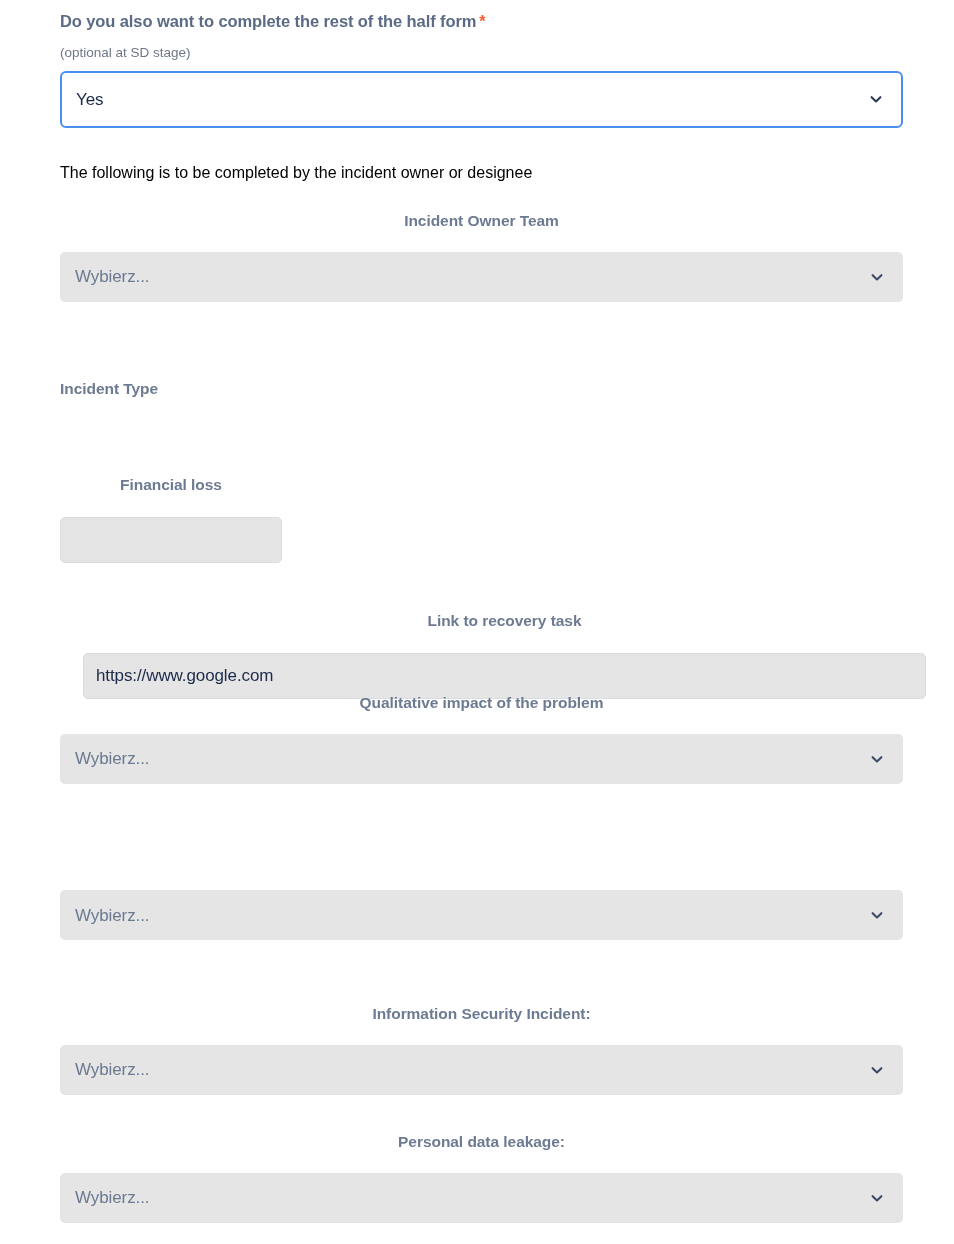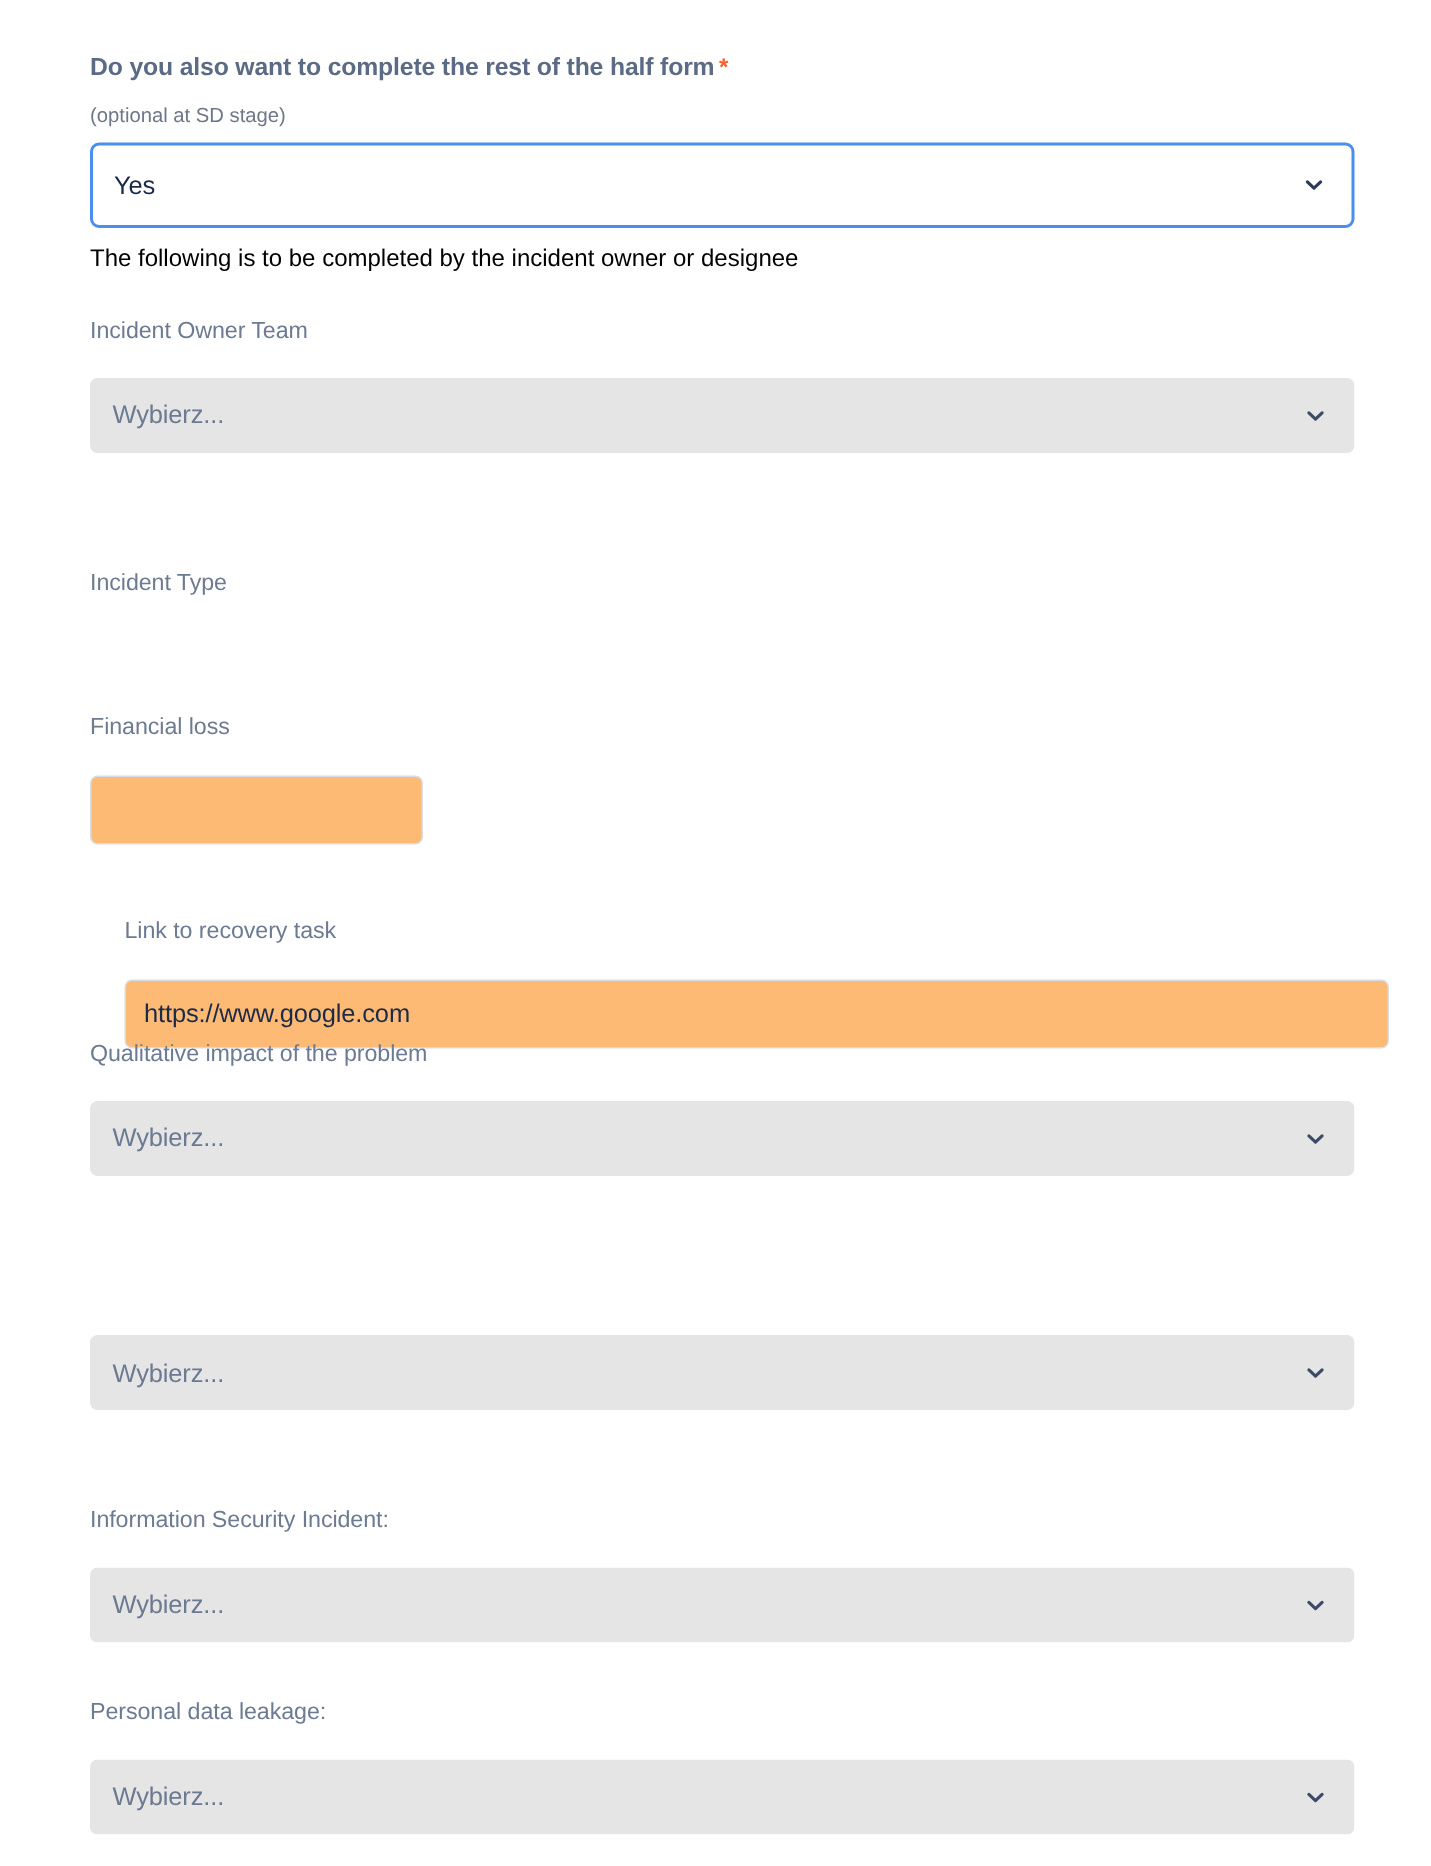--- a/index.html
+++ b/index.html
@@ -30,41 +30,41 @@
   }
 
   
   .top-question {
     font-size: 16.5px;
     font-weight: bold;
     color: #5c6b85;
     letter-spacing: -0.1px;
     line-height: 1.2;
     white-space: nowrap;
-    margin-top: 24px;
   }
   .req-star {
     color: #fa5c2e;
     font-weight: bold;
     font-size: 16px;
     margin-left: 3px;
   }
   .sub-note {
     font-size: 13.5px;
     font-weight: normal;
     color: #6e7787;
     line-height: 1.2;
   }
   .field-label {
     font-size: 15.5px;
-    font-weight: normal;
+    font-weight: bold;
     color: #6d7b92;
     letter-spacing: -0.05px;
     line-height: 1.2;
     white-space: nowrap;
+    text-align: center;
   }
 
   
   .select-ctl {
     position: relative;
     box-sizing: border-box;
     width: 843px;
     height: 50px;
     border-radius: 5px;
     background: #e5e5e5;
@@ -98,21 +98,21 @@
     height: 14px;
     display: block;
   }
   .chevron svg { display: block; }
 
   .text-ctl {
     box-sizing: border-box;
     height: 46px;
     border: 1px solid #d8dce3;
     border-radius: 5px;
-    background: #fdba74;
+    background: #e5e5e5;
     display: flex;
     align-items: center;
     padding: 0 12px;
     cursor: text;
   }
   .text-ctl.small { width: 222px; }
   .text-ctl.wide  { width: 843px; }
   .text-value {
     font-size: 17px;
     color: #1b2a49;

